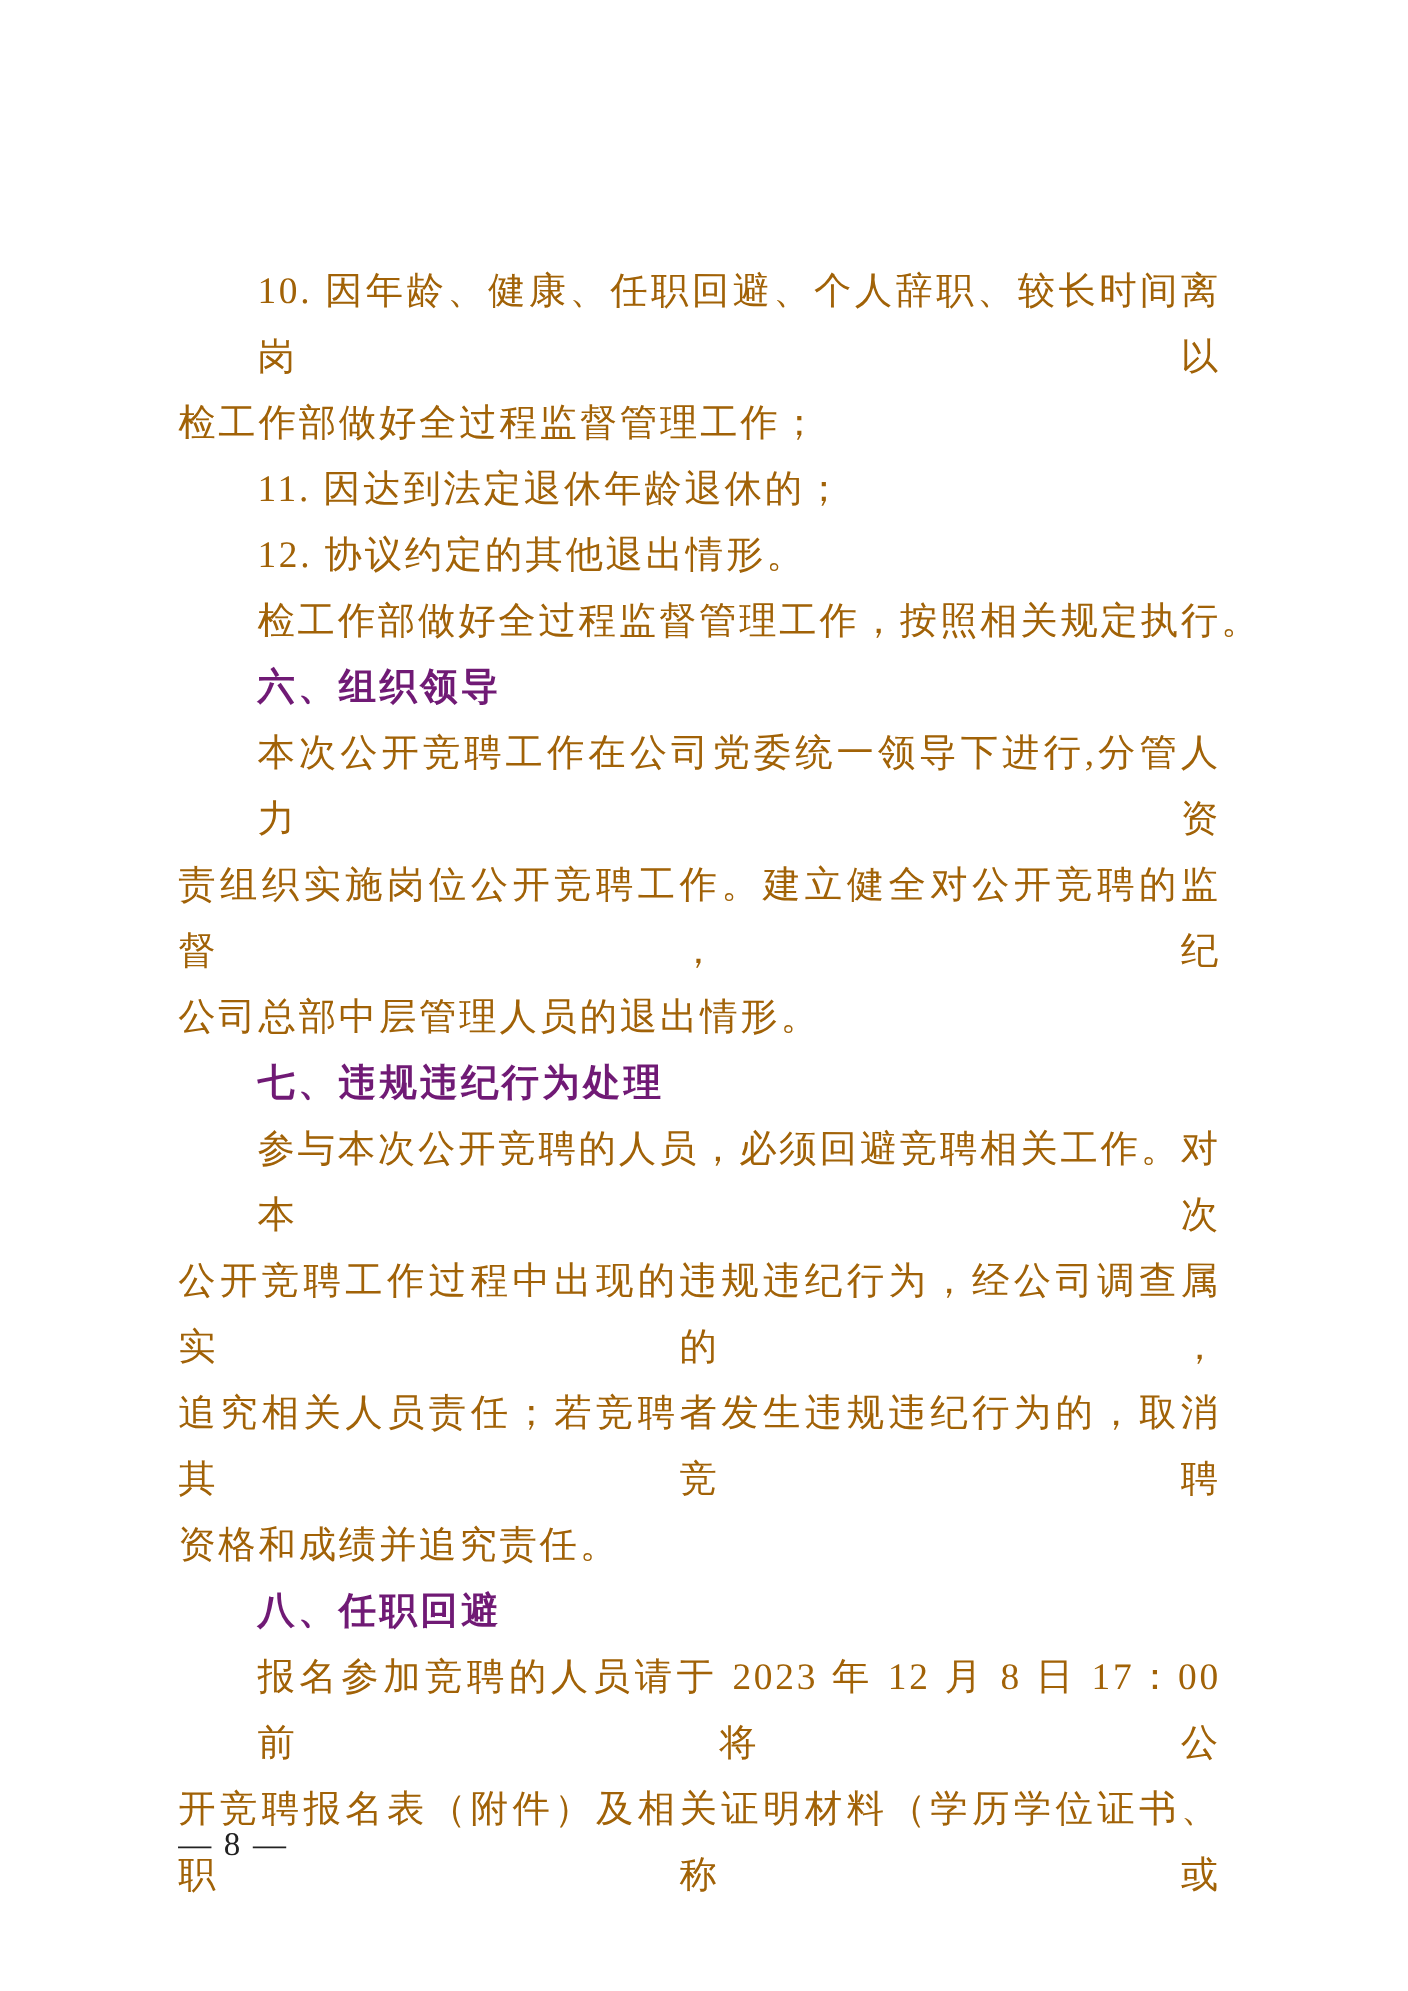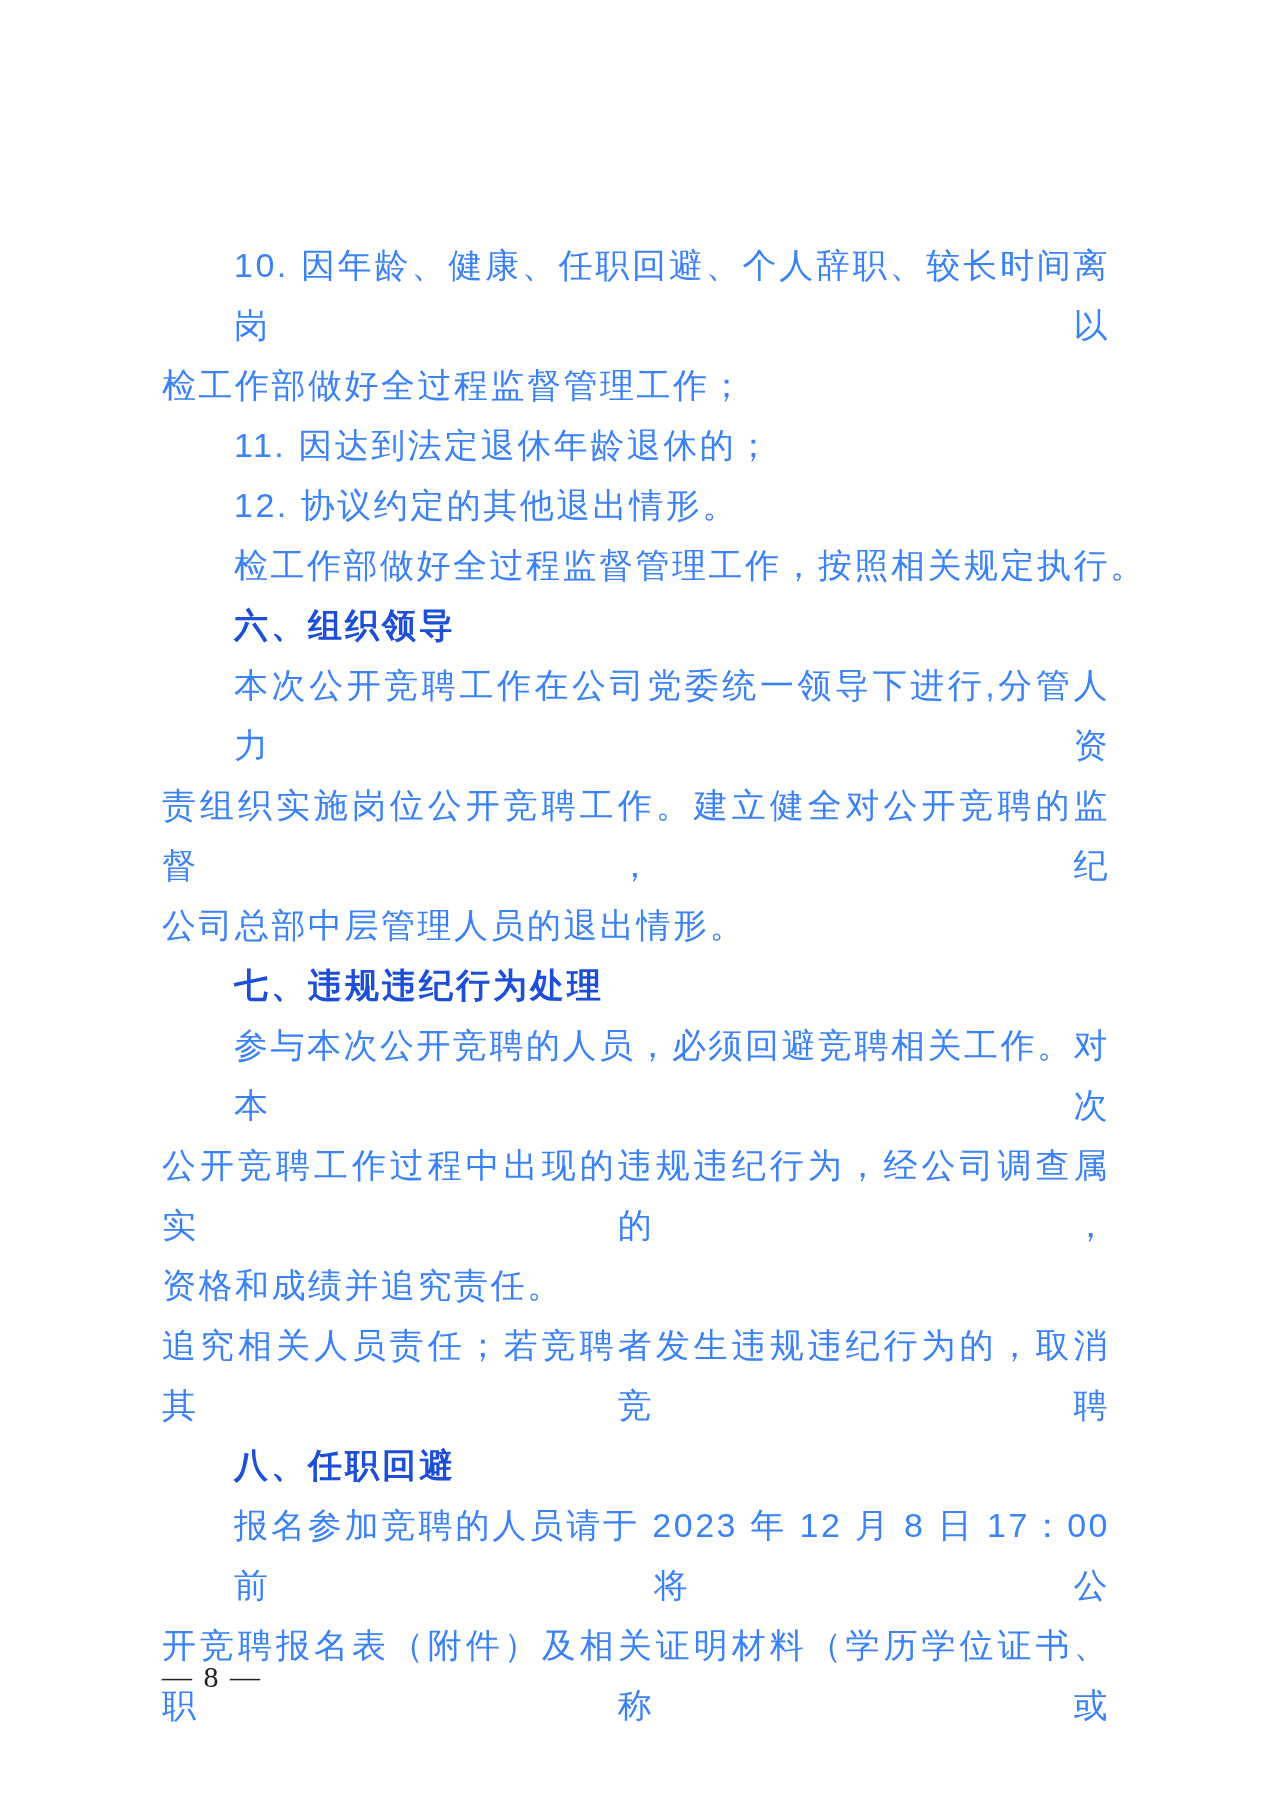--- a/index.html
+++ b/index.html
@@ -15,36 +15,36 @@
     position: absolute;
     left: 162px;
     top: 235px;
     width: 948px;
   }
   .line {
     min-height: 60px;
     line-height: 60px;
     font-size: 34px;
     letter-spacing: 2.5px;
-    color: #3b82f6;
+    color: #a16207;
     white-space: nowrap;
-    font-family: Liberation Sans, sans-serif;
+    font-family: Liberation Serif, serif;
   }
   .fill {
     white-space: normal;
     text-align: justify;
     text-align-last: justify;
     text-justify: inter-character;
   }
   .indent { padding-left: 72px; }
   .heading {
-    font-family: Liberation Sans, sans-serif;
+    font-family: Liberation Serif, serif;
     font-weight: bold;
     letter-spacing: 3px;
-    color: #1d4ed8;
+    color: #701a75;
   }
   .page-footer {
     position: absolute;
     left: 162px;
     top: 1647px;
     height: 60px;
     line-height: 60px;
     font-size: 30px;
     letter-spacing: 2px;
     color: #222222;
@@ -60,21 +60,21 @@
   <div class="line indent">11. 因达到法定退休年龄退休的；</div>
   <div class="line indent">12. 协议约定的其他退出情形。</div>
   <div class="line indent">检工作部做好全过程监督管理工作，按照相关规定执行。</div>
   <div class="line indent heading">六、组织领导</div>
   <div class="line indent fill">本次公开竞聘工作在公司党委统一领导下进行,分管人力资</div>
   <div class="line fill">责组织实施岗位公开竞聘工作。建立健全对公开竞聘的监督，纪</div>
   <div class="line">公司总部中层管理人员的退出情形。</div>
   <div class="line indent heading">七、违规违纪行为处理</div>
   <div class="line indent fill">参与本次公开竞聘的人员，必须回避竞聘相关工作。对本次</div>
   <div class="line fill">公开竞聘工作过程中出现的违规违纪行为，经公司调查属实的，</div>
+  <div class="line fill">追究相关人员责任；若竞聘者发生违规违纪行为的，取消其竞聘</div>
   <div class="line">资格和成绩并追究责任。</div>
-  <div class="line fill">追究相关人员责任；若竞聘者发生违规违纪行为的，取消其竞聘</div>
   <div class="line indent heading">八、任职回避</div>
   <div class="line indent fill">报名参加竞聘的人员请于 2023 年 12 月 8 日 17：00 前将公</div>
   <div class="line fill">开竞聘报名表（附件）及相关证明材料（学历学位证书、职称或</div>
 
 </div>
 
 <div class="page-footer">— 8 —</div>
 
 </body></html>

